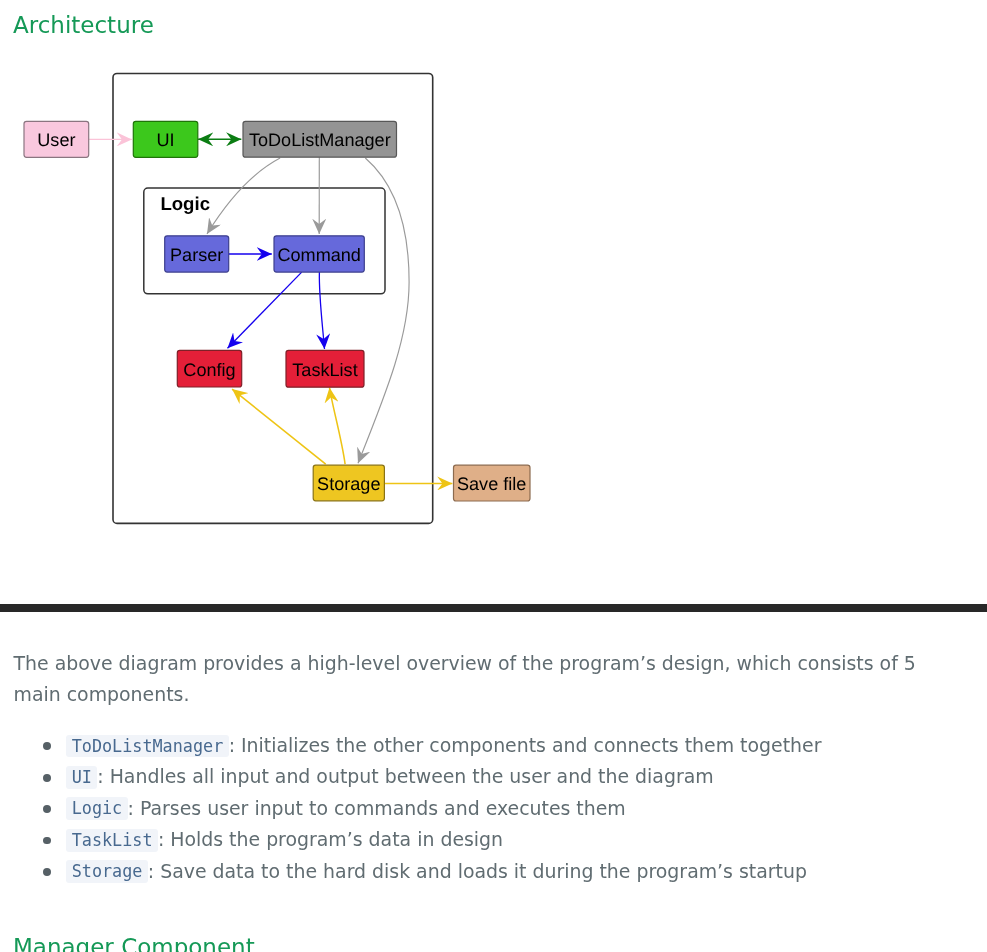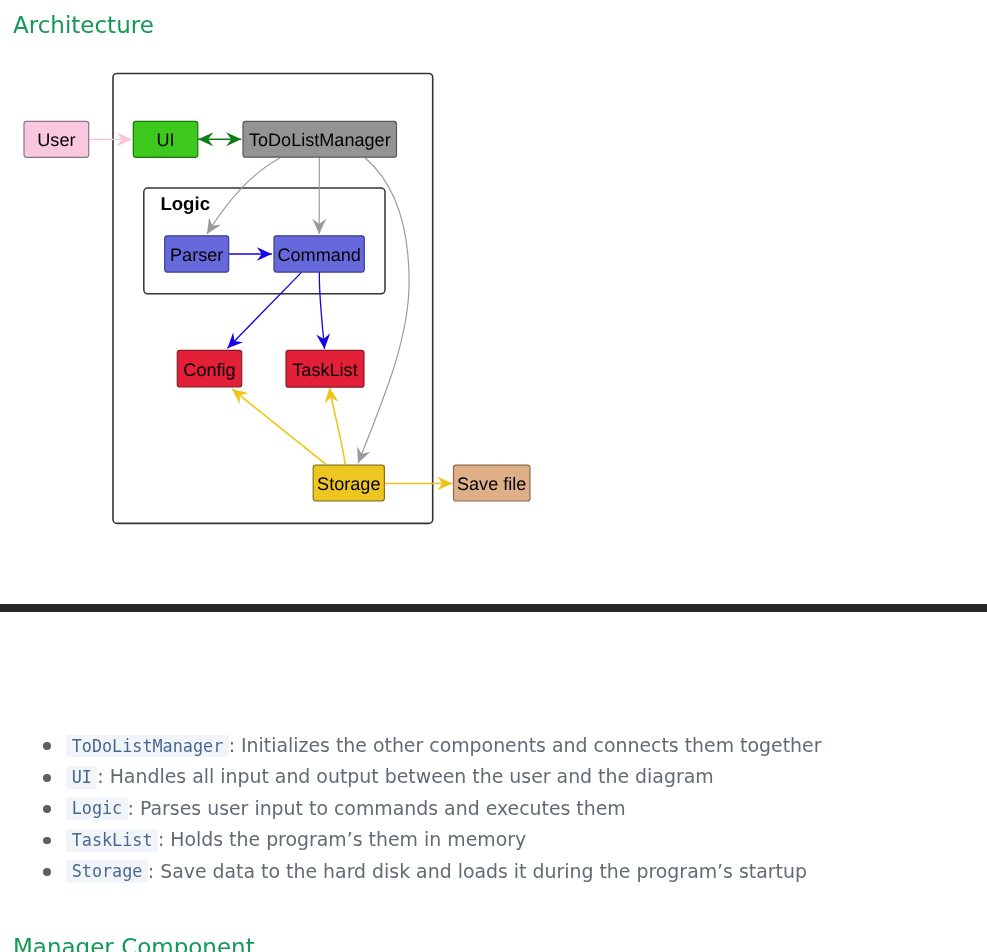--- a/index.html
+++ b/index.html
@@ -133,24 +133,25 @@
       <text class="nodelabel" x="348.8" y="490" text-anchor="middle">Storage</text>
     </g>
     <g>
       <rect x="453.5" y="465.2" width="76.5" height="35.8" rx="2.5" ry="2.5" fill="#dfaf88" stroke="#8c6b4f" stroke-width="1.2"></rect>
       <text class="nodelabel" x="491.7" y="490" text-anchor="middle">Save file</text>
     </g>
   </svg>
 
   <hr class="divider">
 
+  <p id="intro">The above diagram provides a high-level overview of the program’s design, which consists of 5 main components.</p>
 
   <ul id="components">
     <li><code>ToDoListManager</code><span>: Initializes the other components and connects them together</span></li>
     <li><code>UI</code><span>: Handles all input and output between the user and the diagram</span></li>
     <li><code>Logic</code><span>: Parses user input to commands and executes them</span></li>
-    <li><code>TaskList</code><span>: Holds the program’s them in memory</span></li>
+    <li><code>TaskList</code><span>: Holds the program’s data in design</span></li>
     <li><code>Storage</code><span>: Save data to the hard disk and loads it during the program’s startup</span></li>
   </ul>
 
   <h2 class="h2" id="h-manager">Manager Component</h2>
 
 </div>
 
 </body></html>

